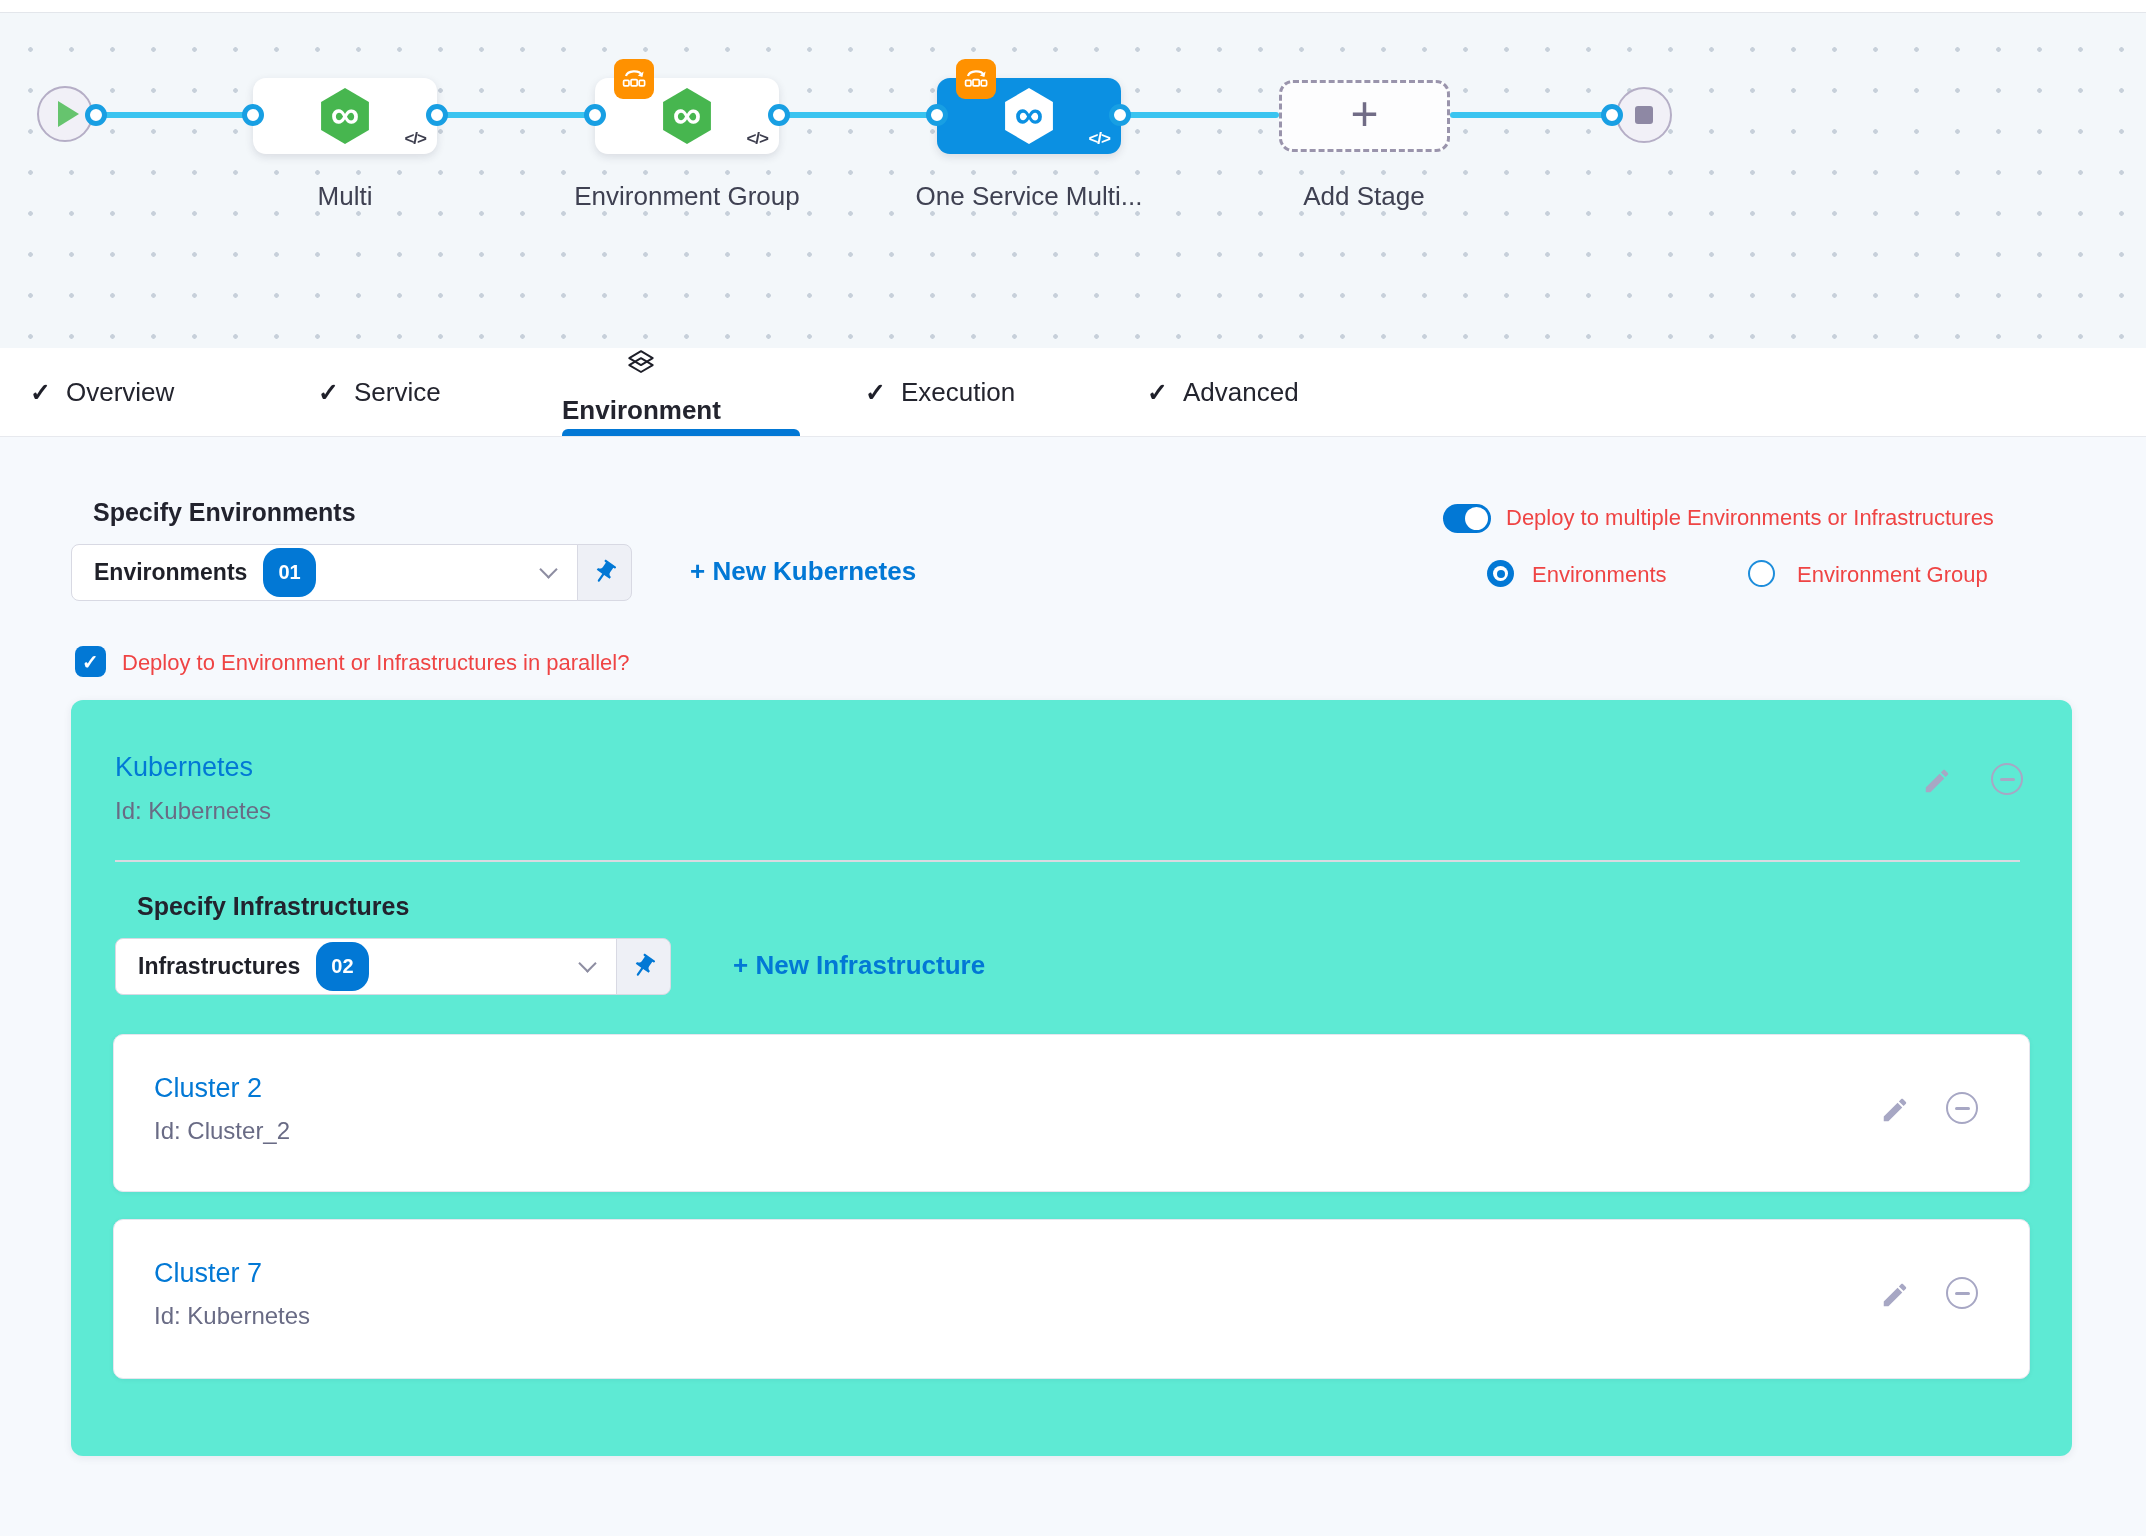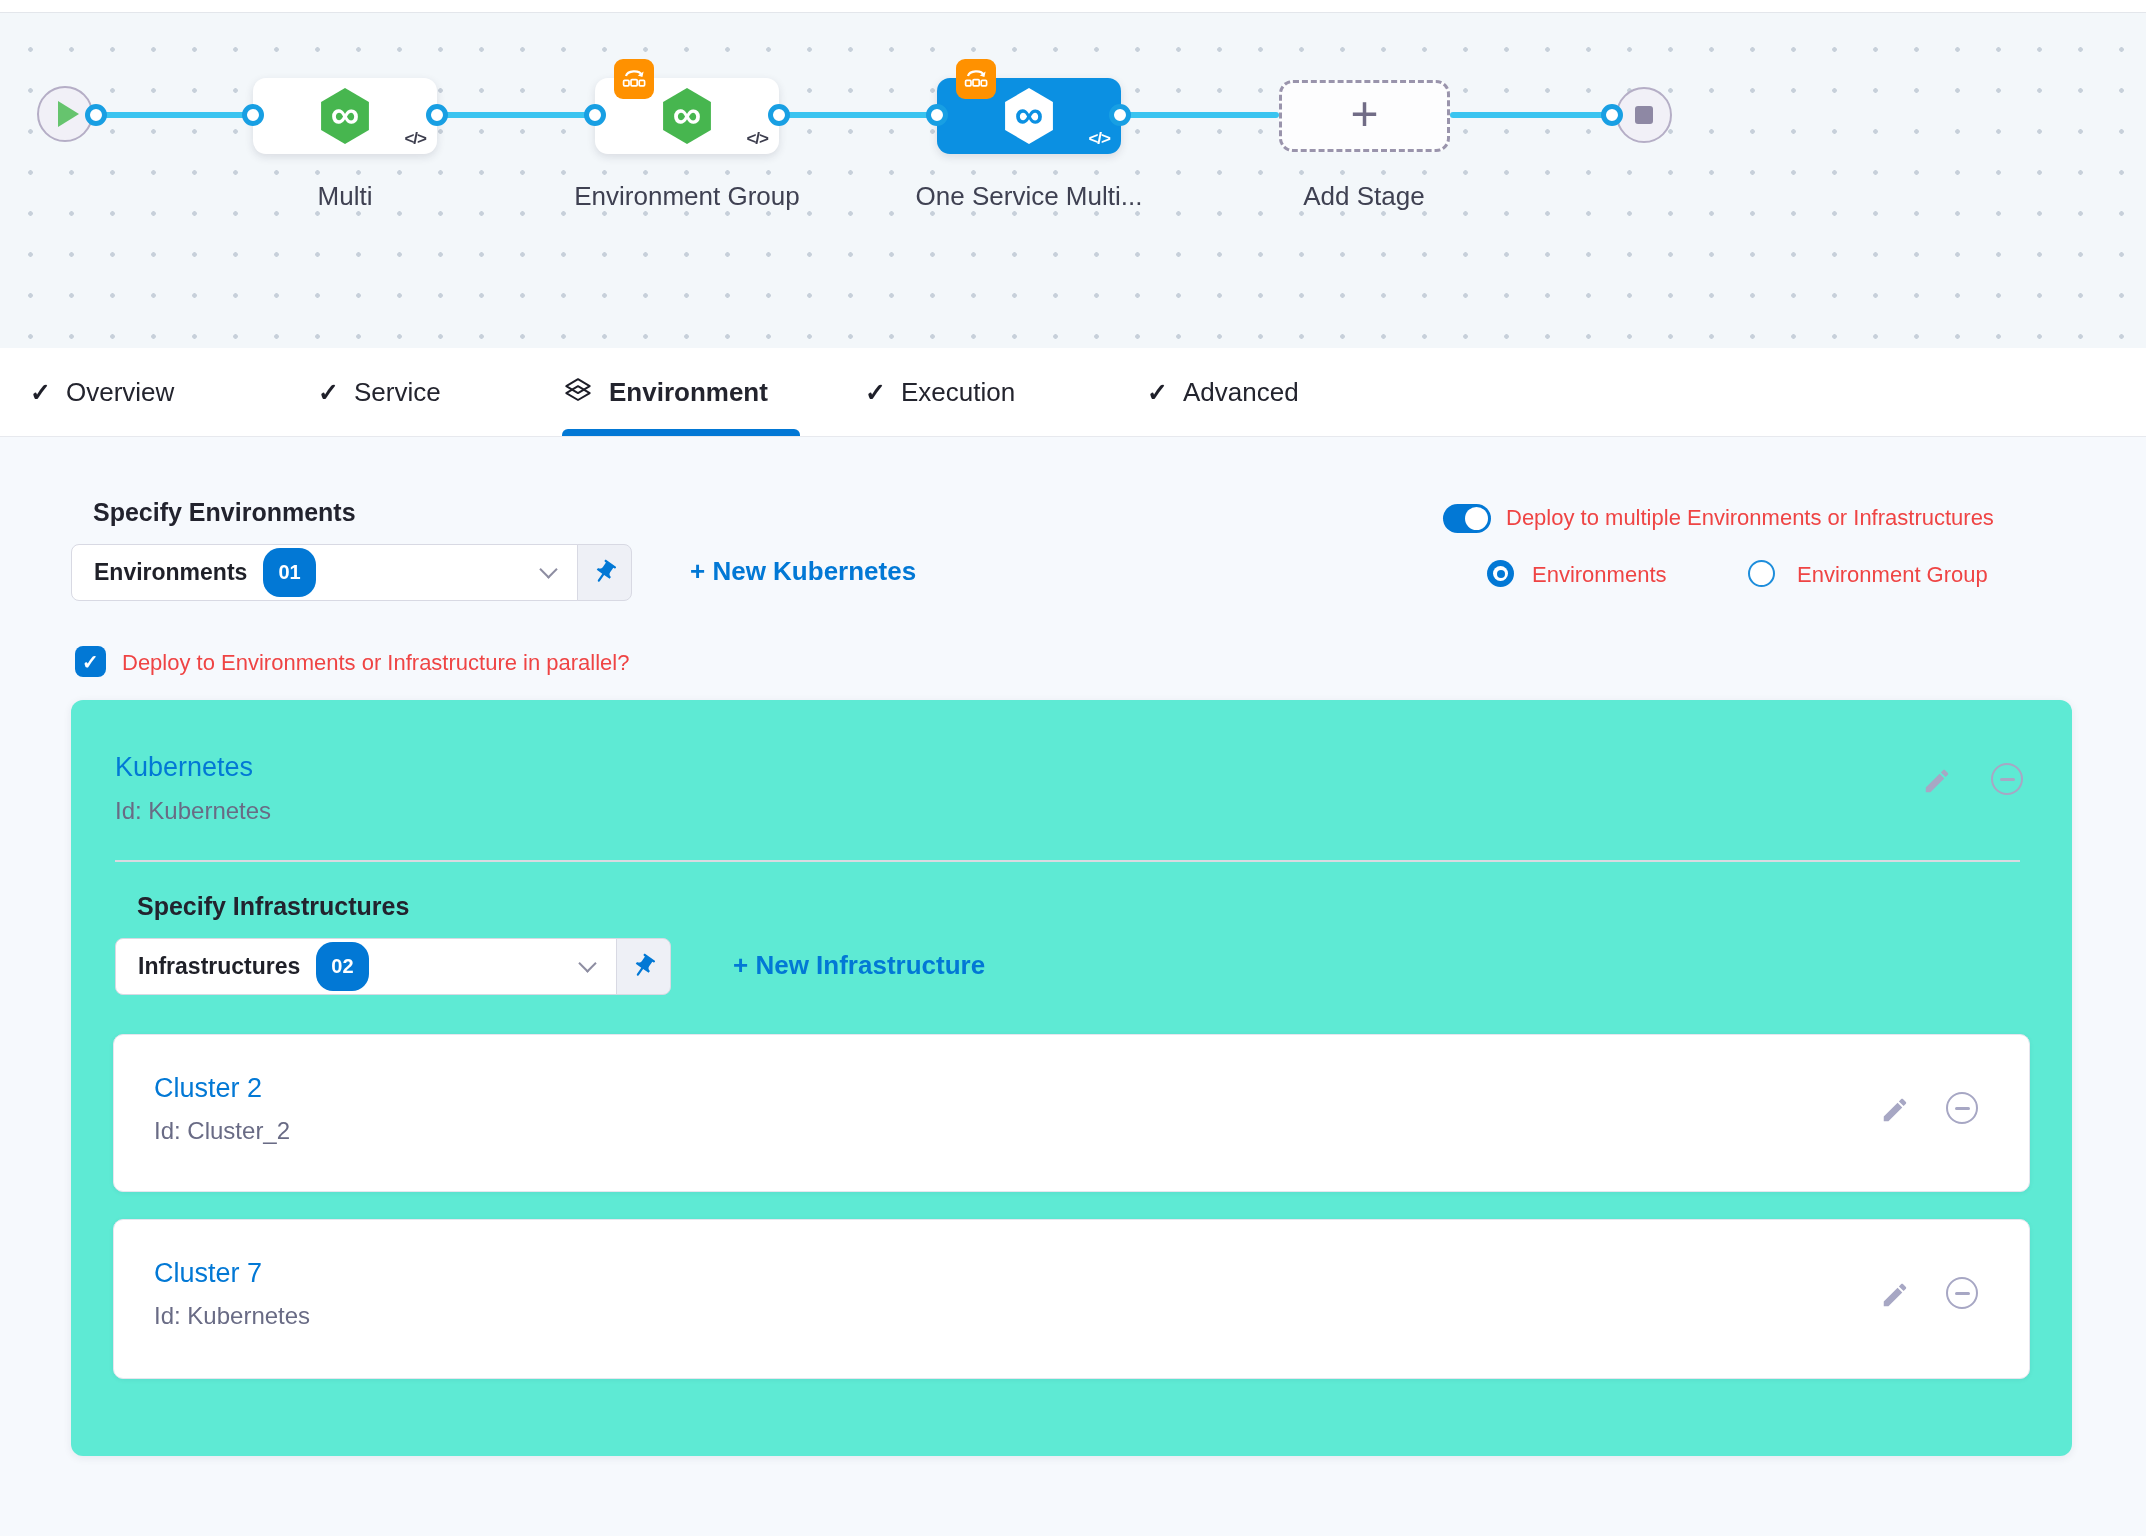--- a/index.html
+++ b/index.html
@@ -184,21 +184,21 @@
 
   <div class="tabbar">
     <div class="tab" style="left:30px;">
       <span class="check">✓</span>
       <span>Overview</span>
     </div>
     <div class="tab" style="left:318px;">
       <span class="check">✓</span>
       <span>Service</span>
     </div>
-    <div class="tab active" style="left:562px;">
+    <div class="tab active" style="left:562px;flex-direction:column;">
       <span style="display:flex;">
         <svg width="32" height="32" viewBox="0 0 30 30">
           <path d="M15 3 L26 9.5 L15 16 L4 9.5 Z" fill="none" stroke="#1d1e28" stroke-width="1.8" stroke-linejoin="round"></path>
           <path d="M15 9.5 L26 16 L15 22.5 L4 16 Z" fill="none" stroke="#1d1e28" stroke-width="1.8" stroke-linejoin="round"></path>
         </svg>
       </span>
       <span>Environment</span>
     </div>
     <div class="tab" style="left:865px;">
       <span class="check">✓</span>
@@ -238,21 +238,21 @@
         <div class="c"></div>
       </div>
   </div>
   <div class="ctl-label" style="left:1532px; top:562px;">Environments</div>
   <div class="radio-off" style="left:1748px; top:560px;"></div>
   <div class="ctl-label" style="left:1797px; top:562px;">Environment Group</div>
 
   <div class="checkbox">
     <span>✓</span>
   </div>
-  <div class="ctl-label" style="left:122px; top:650px;">Deploy to Environments or Infrastructure in parallel?</div>
+  <div class="ctl-label" style="left:122px; top:650px;">Deploy to Environment or Infrastructures in parallel?</div>
 
   <div class="panel">
 
     <div class="entity-name" style="left:44px; top:52px;">Kubernetes</div>
     <div class="entity-id" style="left:44px; top:97px;">Id: Kubernetes</div>
 
     <div class="icon-btn" style="right:118px; top:64px;">
       <svg width="30" height="30" viewBox="0 0 24 24">
         <path fill="#a7a7c4" d="M3 17.25V21h3.75L17.81 9.94l-3.75-3.75L3 17.25zM20.71 7.04c.39-.39.39-1.02 0-1.41l-2.34-2.34c-.39-.39-1.02-.39-1.41 0l-1.83 1.83 3.75 3.75 1.83-1.83z"></path>
       </svg>

